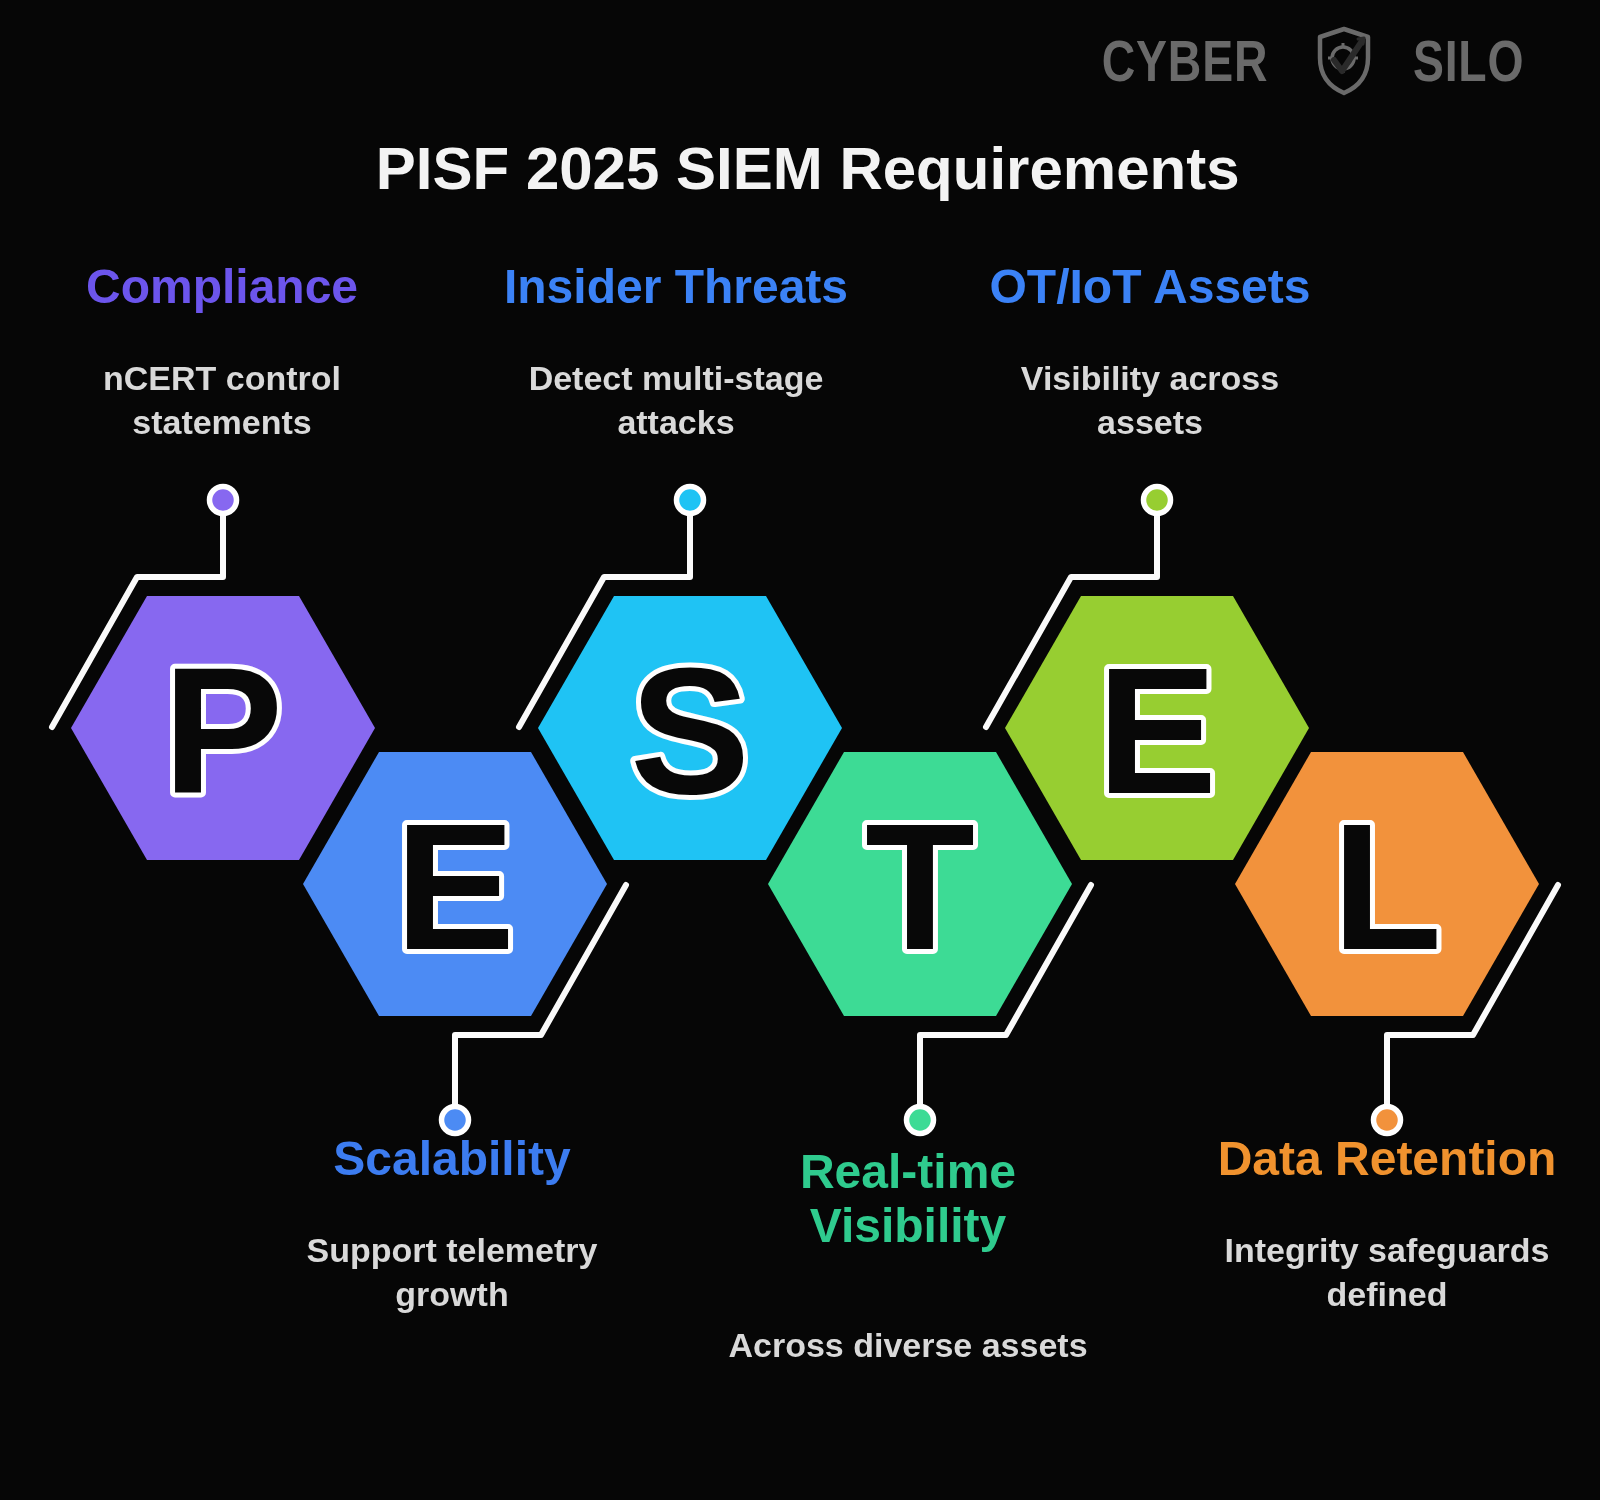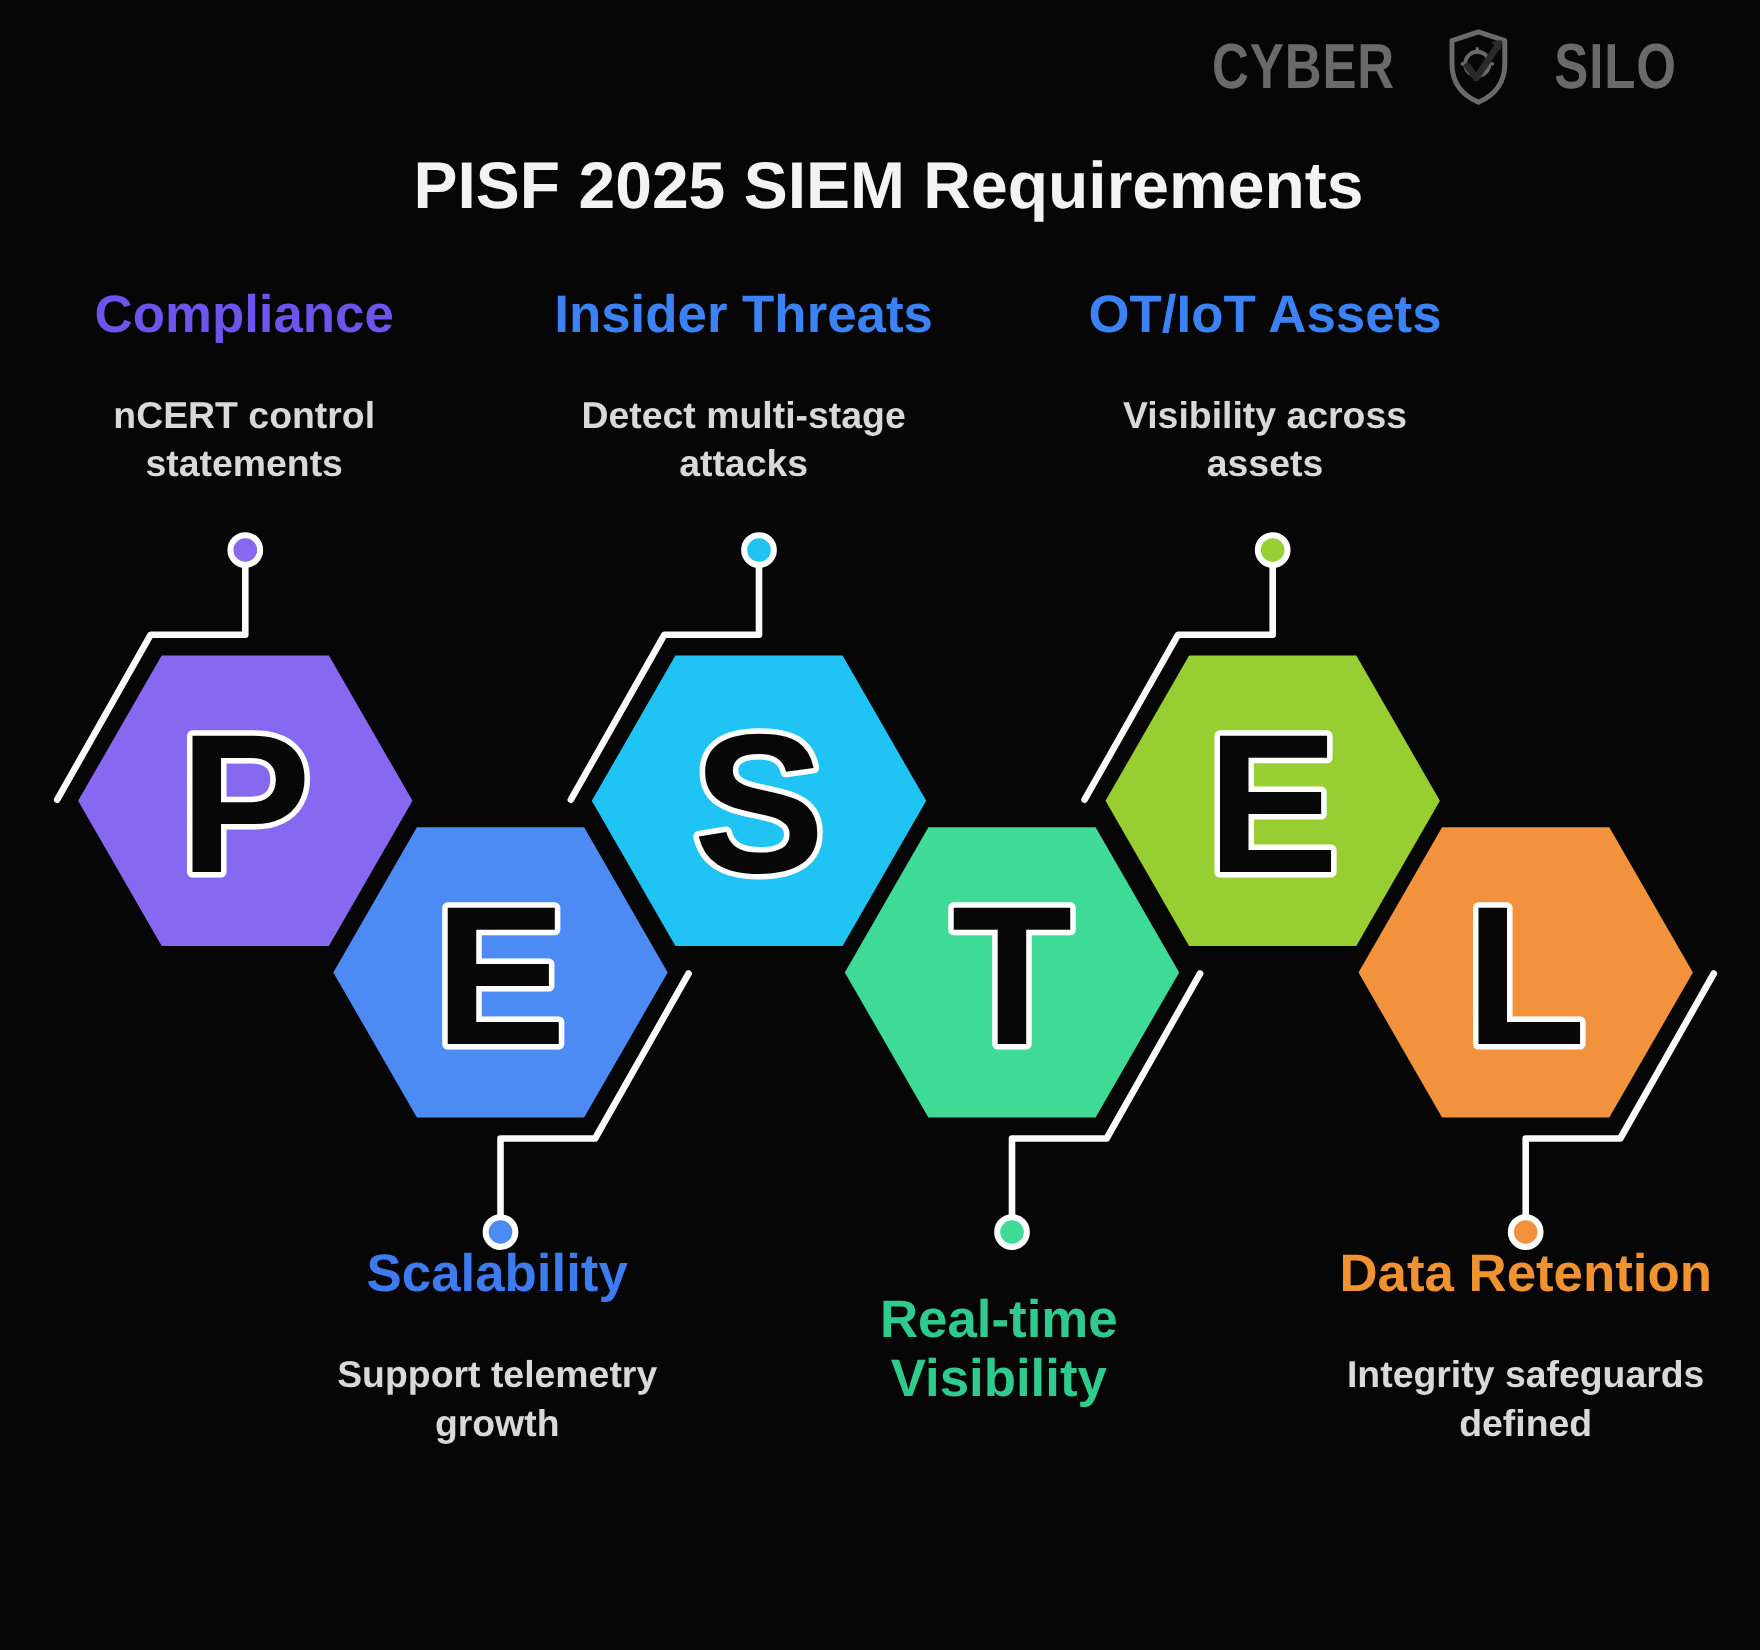--- a/index.html
+++ b/index.html
@@ -163,23 +163,24 @@
     <div class="desc">Visibility across
 assets</div>
   </div>
 
   <div class="cat" style="left:452px; top:1132px;">
     <div class="label" style="color: rgb(60, 124, 240);">Scalability</div>
     <div class="desc">Support telemetry
 growth</div>
   </div>
 
-  <div class="cat cat-t" style="left:908px; top:1145px;margin-top:28px;">
+  <div class="cat cat-t" style="left:908px; top:1145px;">
     <div class="label" style="color: rgb(47, 203, 142);">Real-time
 Visibility</div>
+    <div class="desc">Across diverse assets</div>
   </div>
 
   <div class="cat" style="left:1387px; top:1132px;">
     <div class="label" style="color: rgb(240, 146, 46);">Data Retention</div>
     <div class="desc">Integrity safeguards
 defined</div>
   </div>
 
 </div>
 

